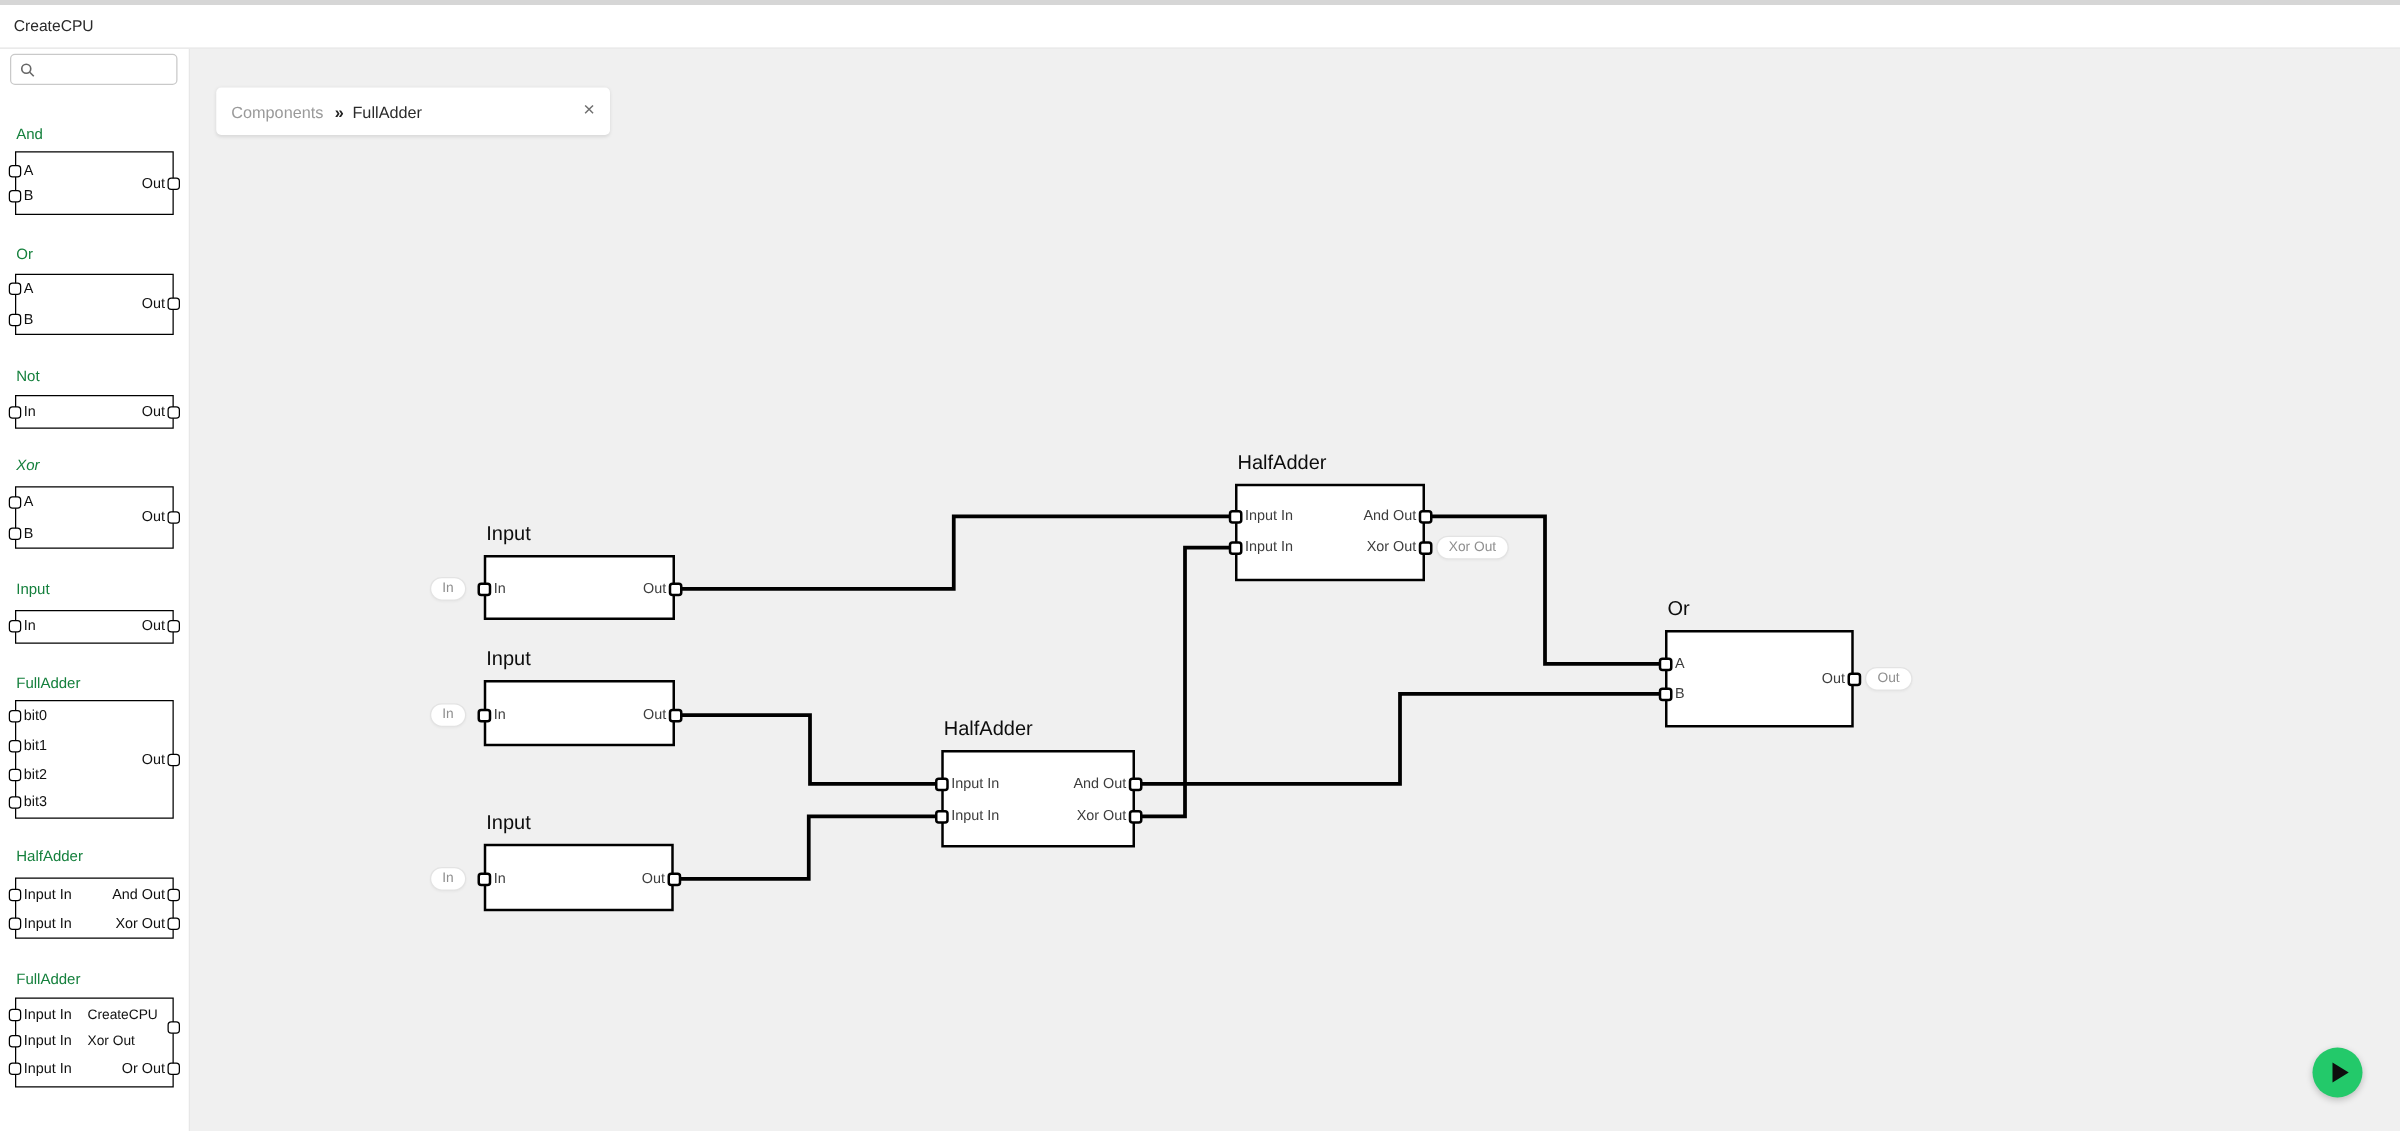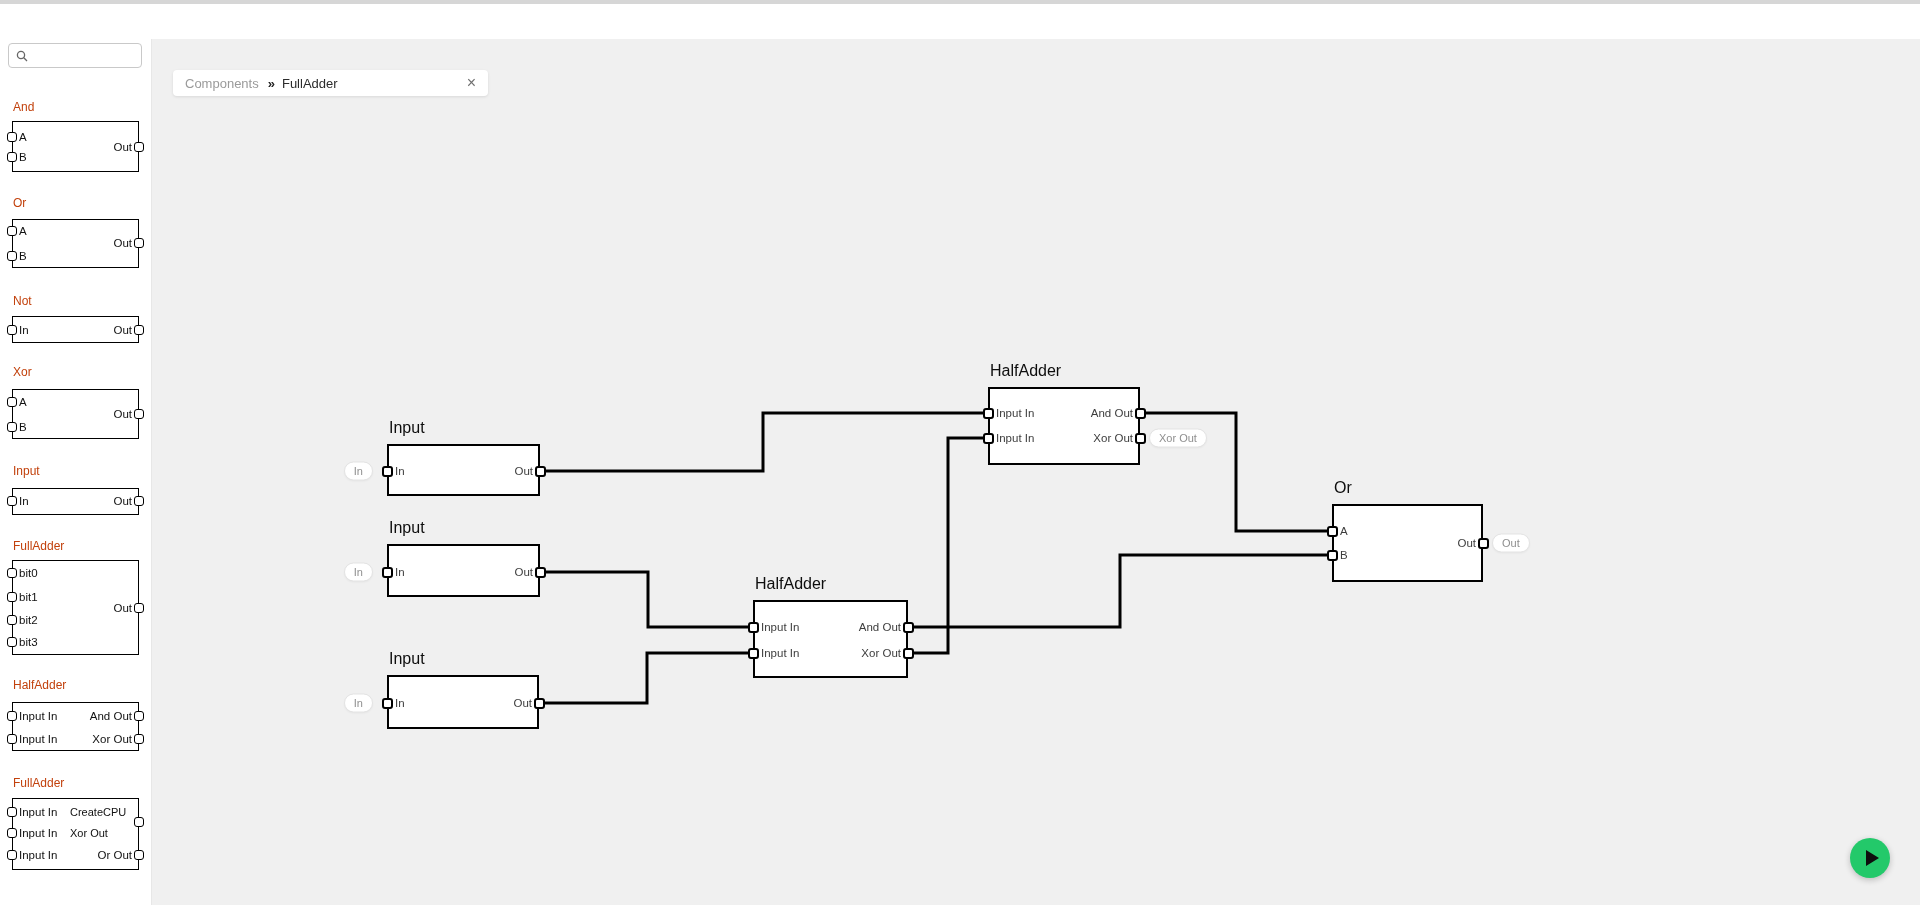--- a/index.html
+++ b/index.html
@@ -16,57 +16,60 @@
   #wires{position:absolute;inset:0;z-index:2;pointer-events:none}
   #nodes{position:absolute;inset:0;z-index:3}
 
   .sidebar{position:absolute;left:0;top:39px;width:152px;bottom:0;background:var(--sidebar-bg,#fff);
            border-right:1px solid #e7e7e7;z-index:5}
   .search{position:absolute;left:8px;top:43px;width:134px;height:25px;border:1px solid #c9c9c9;border-radius:4px;
           background:#fff;display:flex;align-items:center;padding-left:7px;z-index:6}
   .search input{border:none;outline:none;background:transparent;width:100px;font-size:12px;color:#333;margin-left:5px}
   #palette{position:absolute;inset:0;z-index:6}
 
-  .p-label{position:absolute;left:13px;font-size:12px;color:#c2410c;white-space:nowrap}
+  .p-label{position:absolute;left:13px;font-size:12px;color:#15803d;white-space:nowrap}
   .p-box{position:absolute;left:12px;width:127px;background:#fff;border:1.5px solid #000}
   .pin{position:absolute;background:#fff;border:2px solid #000;border-radius:3px;z-index:4}
   .pin.small{width:10px;height:10px;border-width:1.6px}
   .pin.big{width:11px;height:11px}
   .pin-label{position:absolute;transform:translateY(-50%);white-space:nowrap}
   .pin-label.side{font-size:11.5px;color:#111}
   .pin-label.cv{font-size:11.5px;color:#3d3d3d}
   .p-wrap-label{position:absolute;font-size:11px;line-height:21px;color:#111;text-align:left}
 
   .node-title{position:absolute;font-size:16px;color:#0d0d0d;white-space:nowrap}
   .node-box{position:absolute;background:#fff;border:2px solid #000}
 
   .pill{position:absolute;transform:translateY(-50%);height:19px;line-height:16px;padding:0 9px;background:#fff;
         border:1px solid #e3e3e3;border-radius:10px;font-size:11px;color:#8f8f8f;white-space:nowrap;
         box-shadow:0 1px 2px rgba(0,0,0,.04);z-index:4}
 
-  .tab{position:absolute;left:173px;top:70px;width:315px;height:26px;background:#fff;border-radius:4px;
+  .tab{position:absolute;left:173px;top:70px;width:315px;height:38px;background:#fff;border-radius:4px;
        display:flex;align-items:center;padding:0 12px;font-size:13px;z-index:4;
        box-shadow:0 1px 3px rgba(0,0,0,.10)}
   .tab .root{color:#9a9a9a}
   .tab .sep{margin:0 9px;color:#222;font-weight:bold;letter-spacing:-2px}
   .tab .active{color:#2b2b2b}
   .tab .close{margin-left:auto;color:#6f6f6f;font-size:16px;cursor:pointer;line-height:1}
 
   .play{position:absolute;left:1850px;top:838px;width:40px;height:40px;border-radius:50%;border:none;
         background:var(--play-green,#23c96a);box-shadow:0 2px 6px rgba(0,0,0,.22);cursor:pointer;z-index:7}
   .play-icon{position:absolute;left:16px;top:12px;width:0;height:0;
              border-top:8px solid transparent;border-bottom:8px solid transparent;border-left:13px solid #0e0e0e}
 </style>
 </head>
 <body>
 
 <div id="stage">
 
   <div class="top-strip"></div>
 
+  <div class="header">
+    <div class="app-title">CreateCPU</div>
+  </div>
 
   <div class="canvas-bg"></div>
 
   <svg id="wires" viewBox="0 0 1920 905" width="1920" height="905">
       <polyline points="540,471 763,471 763,413 988,413" fill="none" stroke="#000000" stroke-width="3"></polyline>
       <polyline points="540,572 648,572 648,627 753,627" fill="none" stroke="#000000" stroke-width="3"></polyline>
       <polyline points="540,703 647,703 647,653 753,653" fill="none" stroke="#000000" stroke-width="3"></polyline>
       <polyline points="908,653 948,653 948,438 988,438" fill="none" stroke="#000000" stroke-width="3"></polyline>
       <polyline points="908,627 1120,627 1120,555 1332,555" fill="none" stroke="#000000" stroke-width="3"></polyline>
       <polyline points="1140,413 1236,413 1236,531 1332,531" fill="none" stroke="#000000" stroke-width="3"></polyline>
@@ -159,21 +162,21 @@
       <div class="pin small" style="left: 7px; top: 251px;"></div>
       <div class="pin-label side" style="top: 256px; left: 19px;">B</div>
       <div class="pin small" style="left: 134px; top: 238px;"></div>
       <div class="pin-label side" style="top: 243px; right: 1788px;">Out</div>
       <div class="p-label" style="top: 294px;">Not</div>
       <div class="p-box" style="top: 316px; height: 27px;"></div>
       <div class="pin small" style="left: 7px; top: 325px;"></div>
       <div class="pin-label side" style="top: 330px; left: 19px;">In</div>
       <div class="pin small" style="left: 134px; top: 325px;"></div>
       <div class="pin-label side" style="top: 330px; right: 1788px;">Out</div>
-      <div class="p-label" style="top: 365px;">Xor</div>
+      <div class="p-label" style="top: 365px; font-style: italic;">Xor</div>
       <div class="p-box" style="top: 389px; height: 50px;"></div>
       <div class="pin small" style="left: 7px; top: 397px;"></div>
       <div class="pin-label side" style="top: 402px; left: 19px;">A</div>
       <div class="pin small" style="left: 7px; top: 422px;"></div>
       <div class="pin-label side" style="top: 427px; left: 19px;">B</div>
       <div class="pin small" style="left: 134px; top: 409px;"></div>
       <div class="pin-label side" style="top: 414px; right: 1788px;">Out</div>
       <div class="p-label" style="top: 464px;">Input</div>
       <div class="p-box" style="top: 488px; height: 27px;"></div>
       <div class="pin small" style="left: 7px; top: 496px;"></div>

